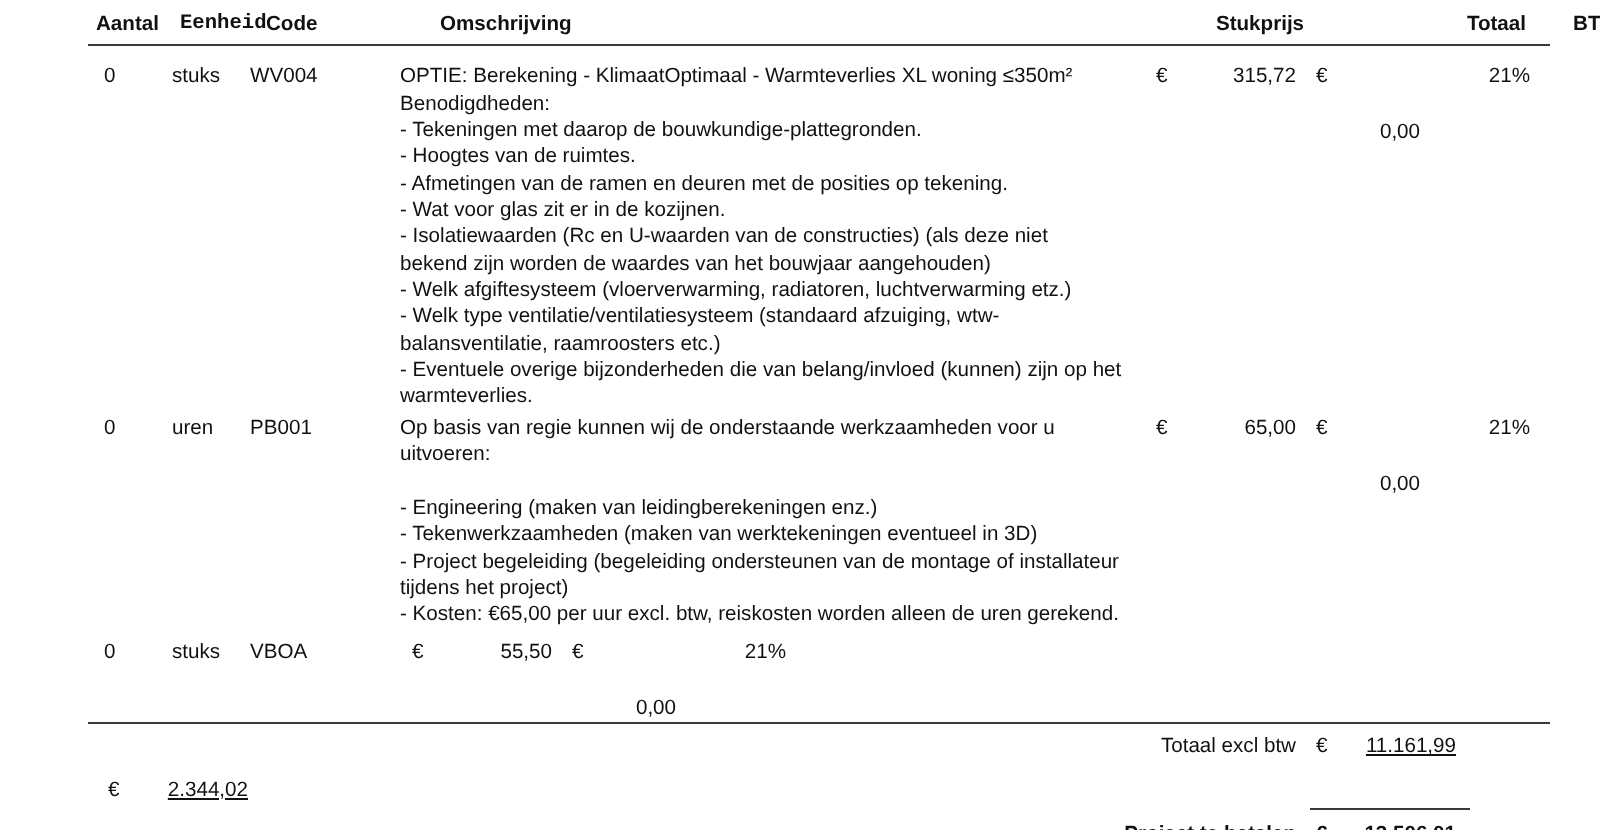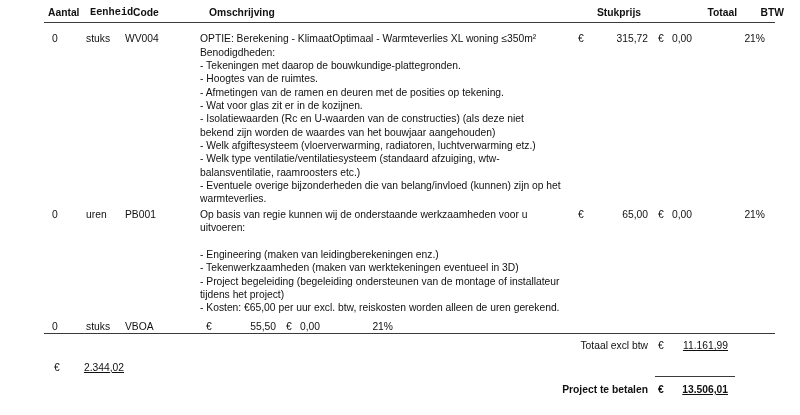--- a/index.html
+++ b/index.html
@@ -22,43 +22,43 @@
   .thead {
     display: flex;
     padding-top: 6px;
     padding-bottom: 3px;
     border-bottom: 1.5px solid #3a3a3a;
     font-weight: bold;
     width: 731px;
   }
   .th-aantal   { width: 42px; padding-left: 4px; }
   .th-eenheid  { width: 37px; padding-left: 4px; font-family: Liberation Mono, monospace; }
-  .th-code     { width: 86px; padding-left: 10px; }
+  .th-code     { width: 97px; padding-left: 10px; }
   .th-omschr   { width: 372px; }
   .th-stukprijs{ width: 76px; text-align: center; }
-  .th-totaal   { width: 80px; text-align: right; }
+  .th-totaal   { width: 80px; text-align: right; margin-left: 15px; }
   .th-btw      { width: 47px; text-align: right; }
 
   
   .tbody {
     width: 731px;
     border-bottom: 1.5px solid #3a3a3a;
   }
   .trow { display: flex; align-items: flex-start; }
   .trow-1 { margin-top: 9px; }
   .trow-2 { margin-top: 2px; }
   .trow-3 { margin-top: 5px; }
   .col-aantal  { width: 42px; padding-left: 8px; }
   .col-eenheid { width: 37px; }
   .col-code    { width: 77px; padding-left: 2px; }
   .col-descr   { width: 372px; white-space: pre; }
   .col-cur1    { width: 20px; padding-left: 6px; }
   .col-price   { width: 56px; text-align: right; }
   .col-cur2    { width: 24px; padding-left: 10px; }
-  .col-total   { width: 56px; text-align: left; }
+  .col-total   { width: 56px; text-align: center; margin-top: 28px; }
   .col-btw     { width: 47px; text-align: right; padding-right: 10px; }
 
   
   .summary { width: 731px; }
   .srow { display: flex; align-items: flex-start; }
   .srow .c { line-height: 13.35px; }
   .srow-1 { margin-top: 5px; }
   .srow-2 { margin-top: 8.5px; }
   .srow-3 { margin-top: 6.5px; }
   .srow-3 .c { font-weight: bold; }

